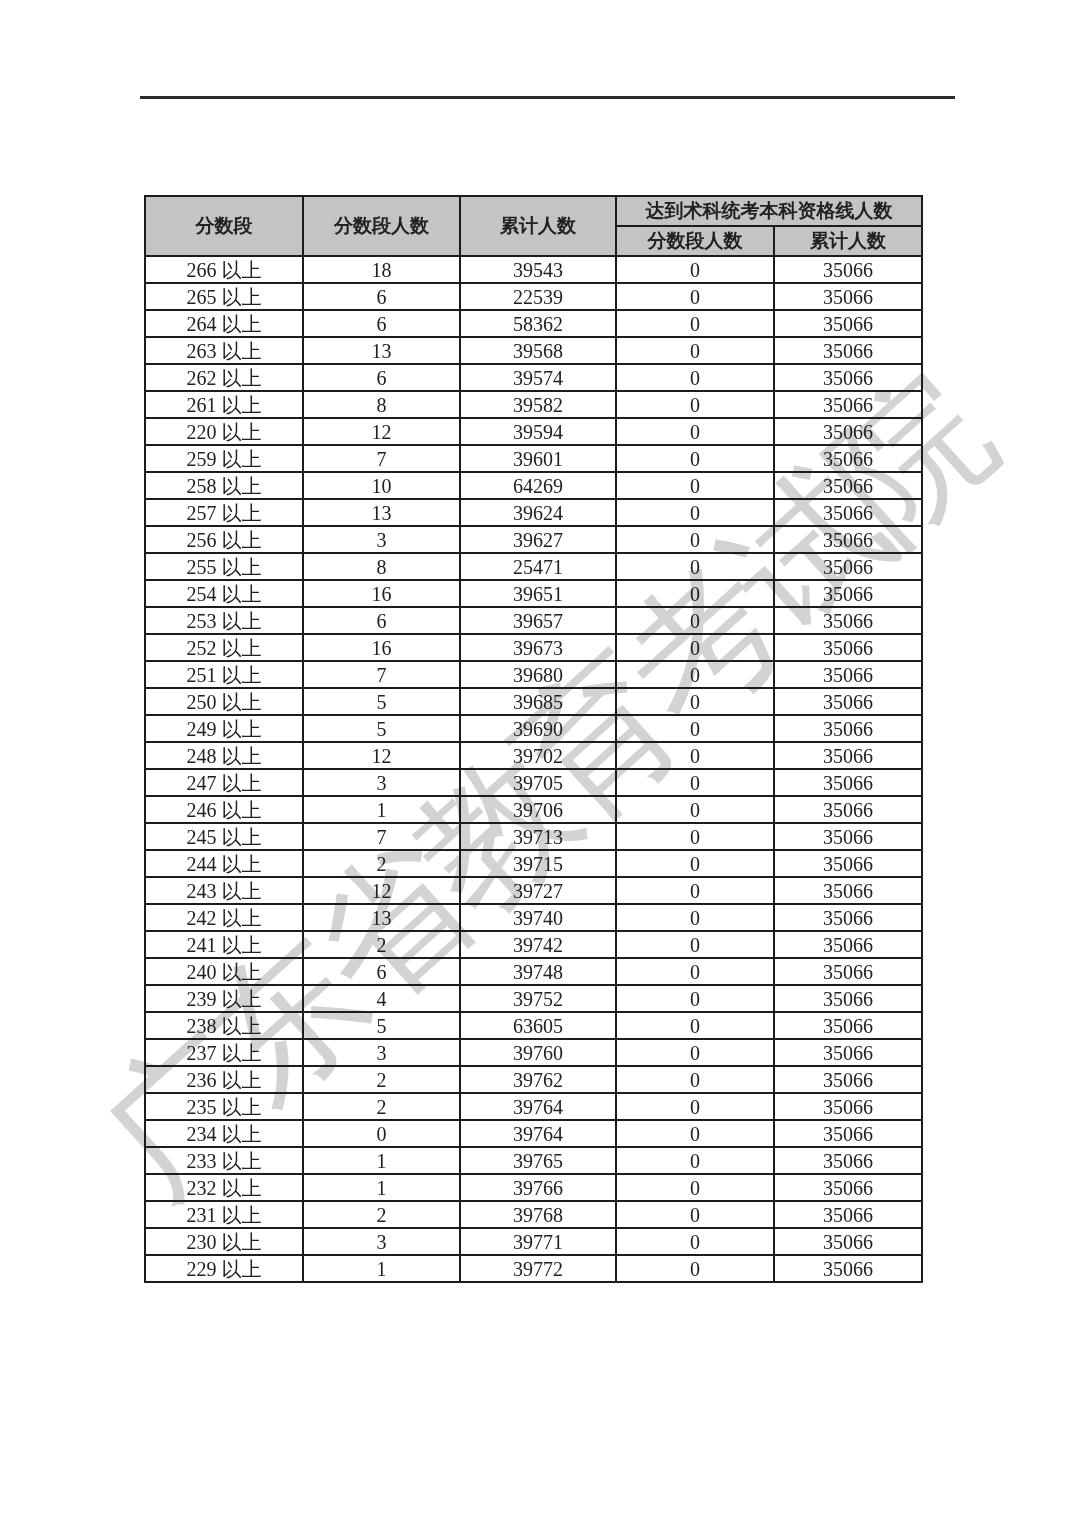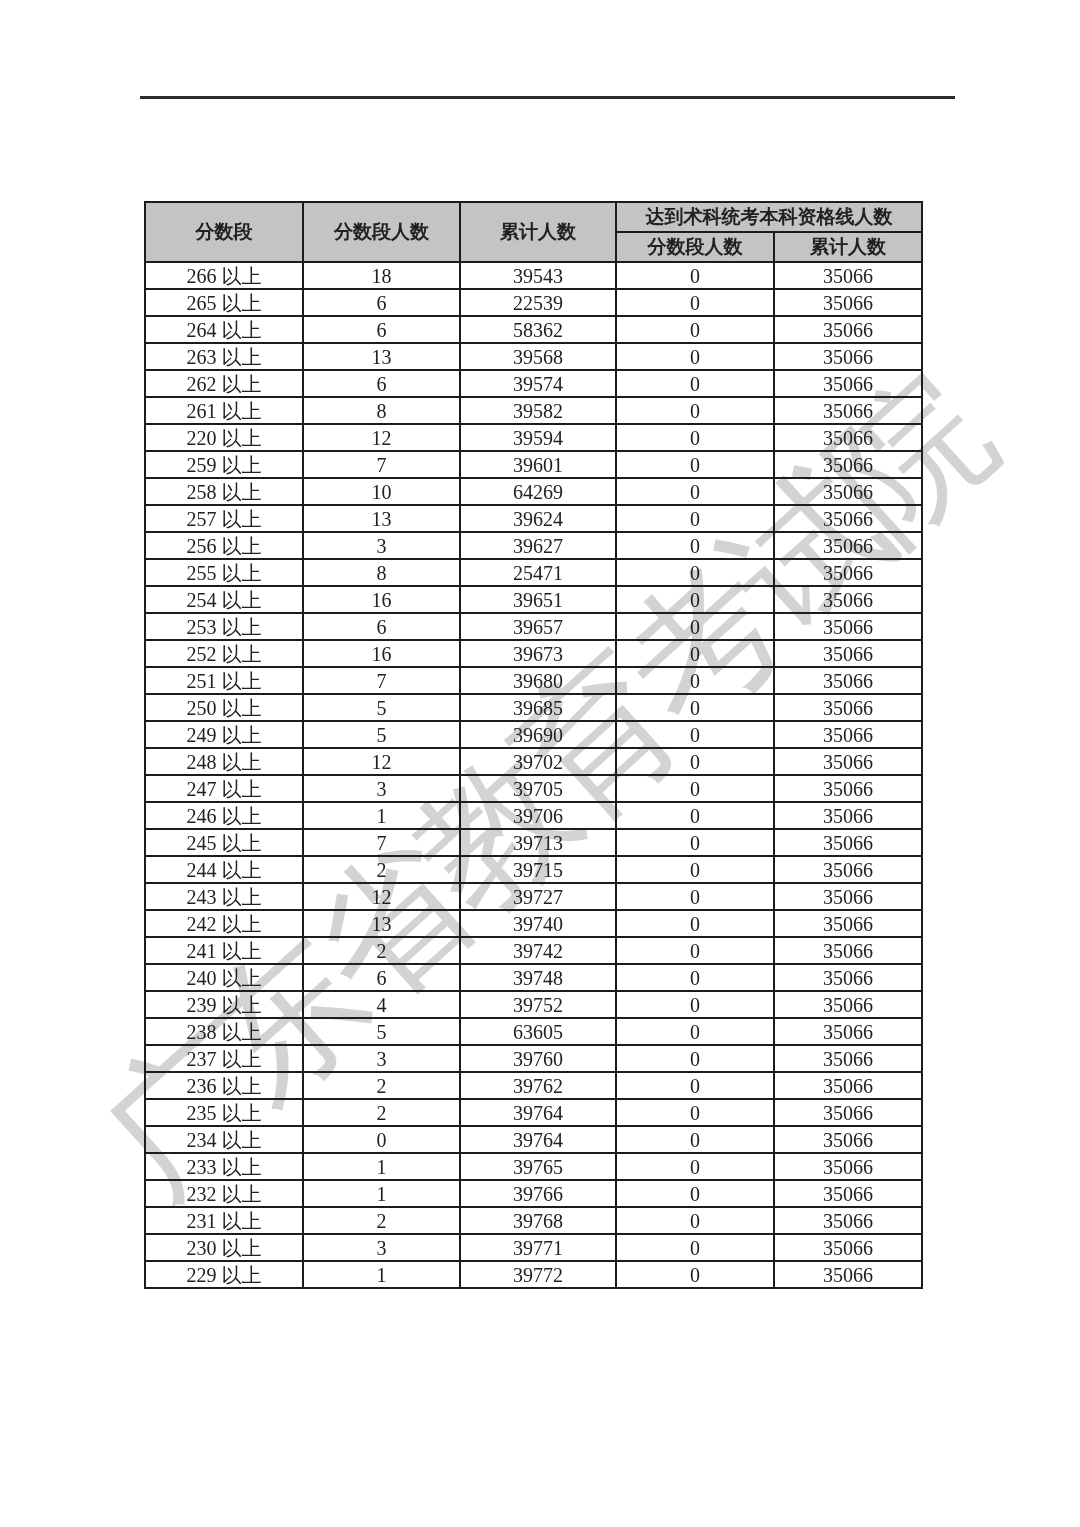--- a/index.html
+++ b/index.html
@@ -28,21 +28,21 @@
     letter-spacing: -10px;
     white-space: nowrap;
     color: #a0a0a0;
     opacity: 0.45;
     z-index: 1;
     pointer-events: none;
     font-family: "DejaVu Serif", "Liberation Serif", serif;
   }
   table.score-table {
     position: absolute;
-    left: 144px; top: 201px;
+    left: 144px; top: 195px;
     width: 777px;
     border-collapse: collapse;
     table-layout: fixed;
     z-index: 2;
   }
   .score-table th, .score-table td {
     border: 2px solid #1c1c1c;
     text-align: center;
     vertical-align: middle;
     padding: 0;

